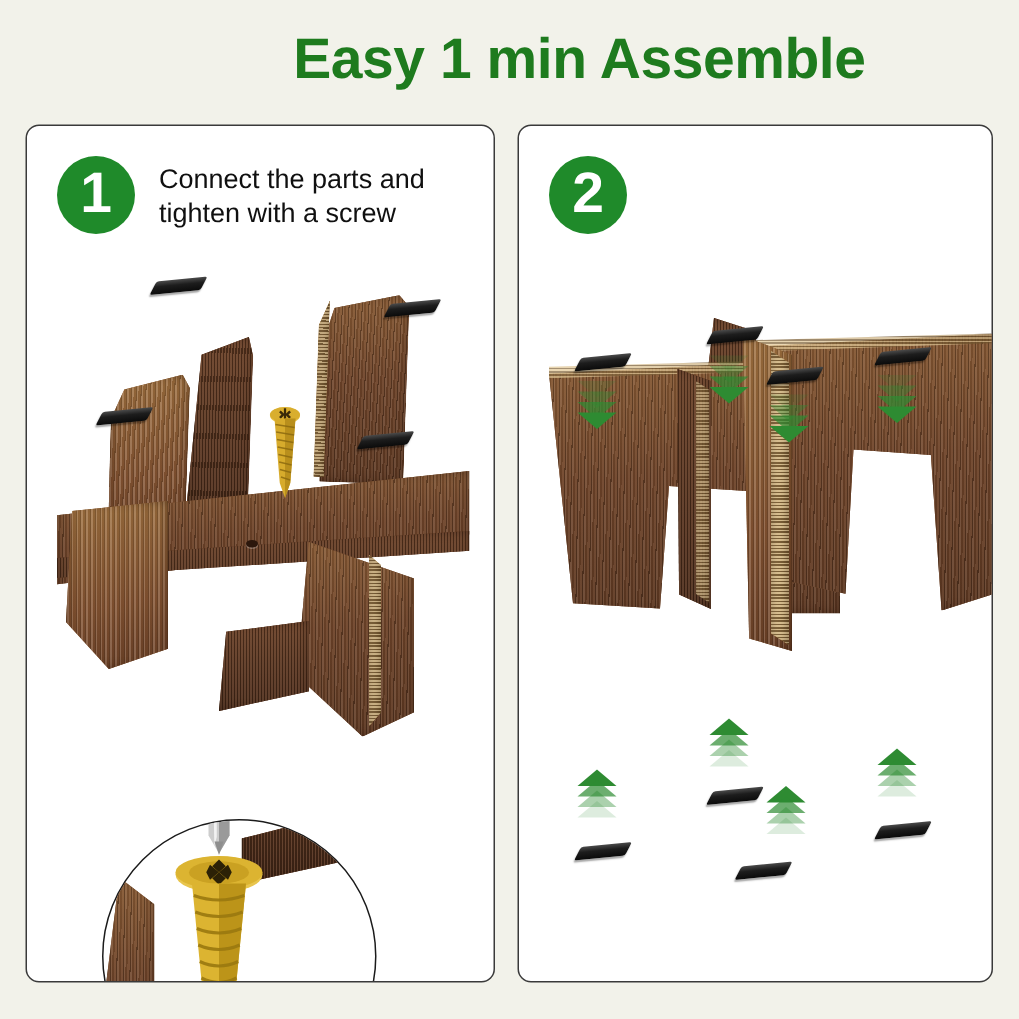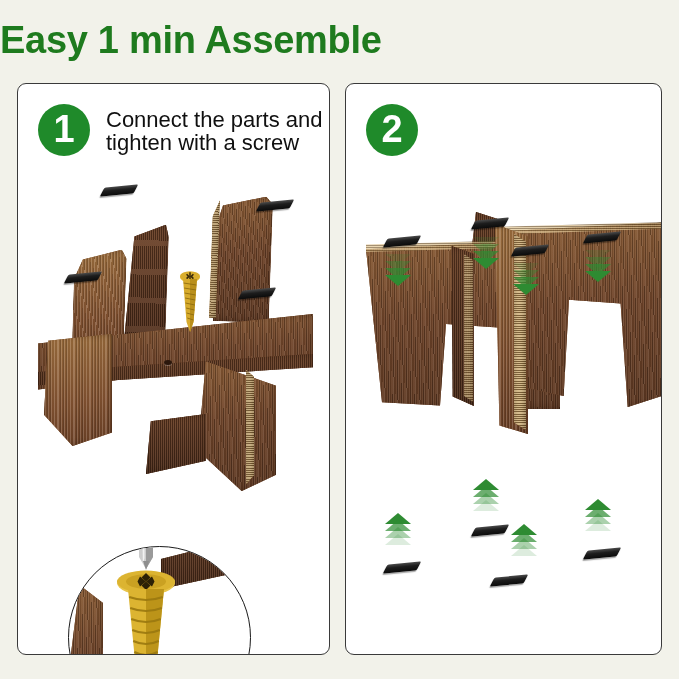--- a/index.html
+++ b/index.html
@@ -19,21 +19,21 @@
     height: 679px;
     background: #f2f2ea;
   }
 
   
   .title {
     position: absolute;
     top: 17px;
     left: 0;
     width: 577px;
-    text-align: left;
+    text-align: right;
     font-size: 38px;
     font-weight: bold;
     color: #1e7b1e;
     letter-spacing: -0.3px;
     line-height: 46px;
     white-space: nowrap;
   }
 
   
   .panel {
@@ -66,21 +66,21 @@
     display: flex;
     align-items: center;
     justify-content: center;
     line-height: 1;
     flex: 0 0 auto;
     padding-bottom: 2px;
     box-sizing: border-box;
   }
   .step-text {
     margin-left: 16px;
-    font-size: 22px;
+    font-size: 18px;
     color: #101010;
     line-height: 23px;
     padding-top: 4px;
     white-space: pre-line;
   }
 
   
   .wood {
     position: absolute;
     background-color: #73492a;

